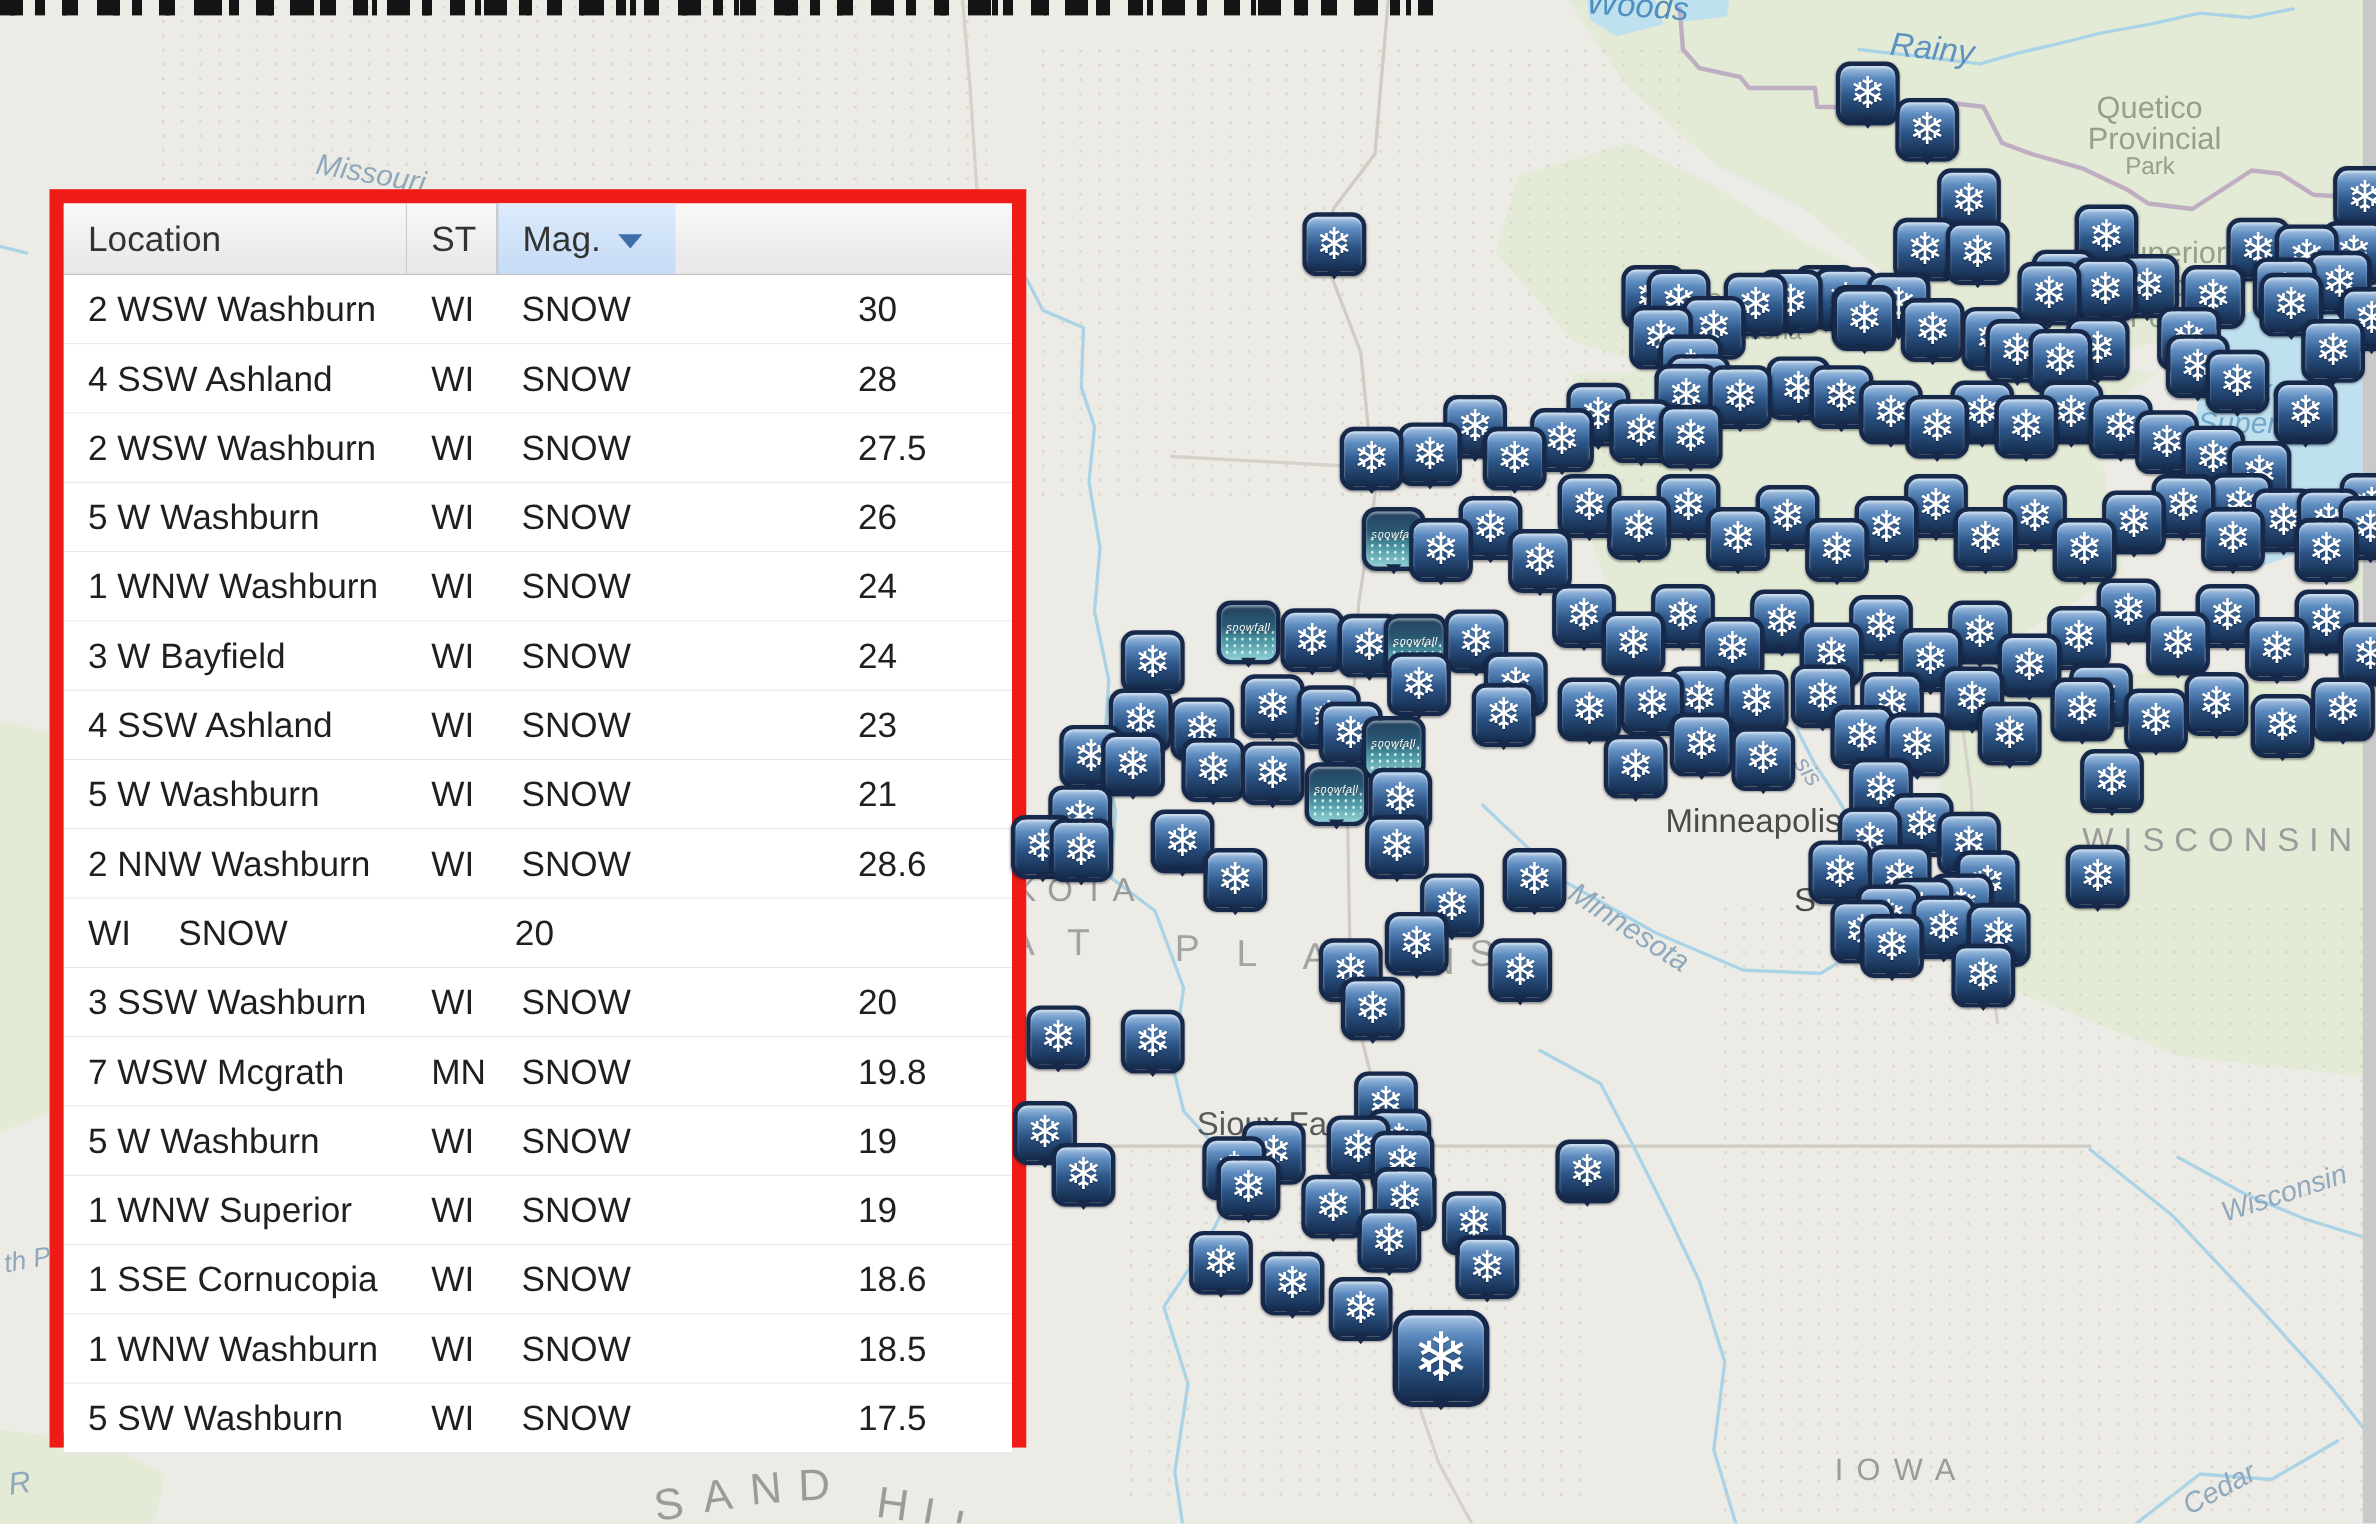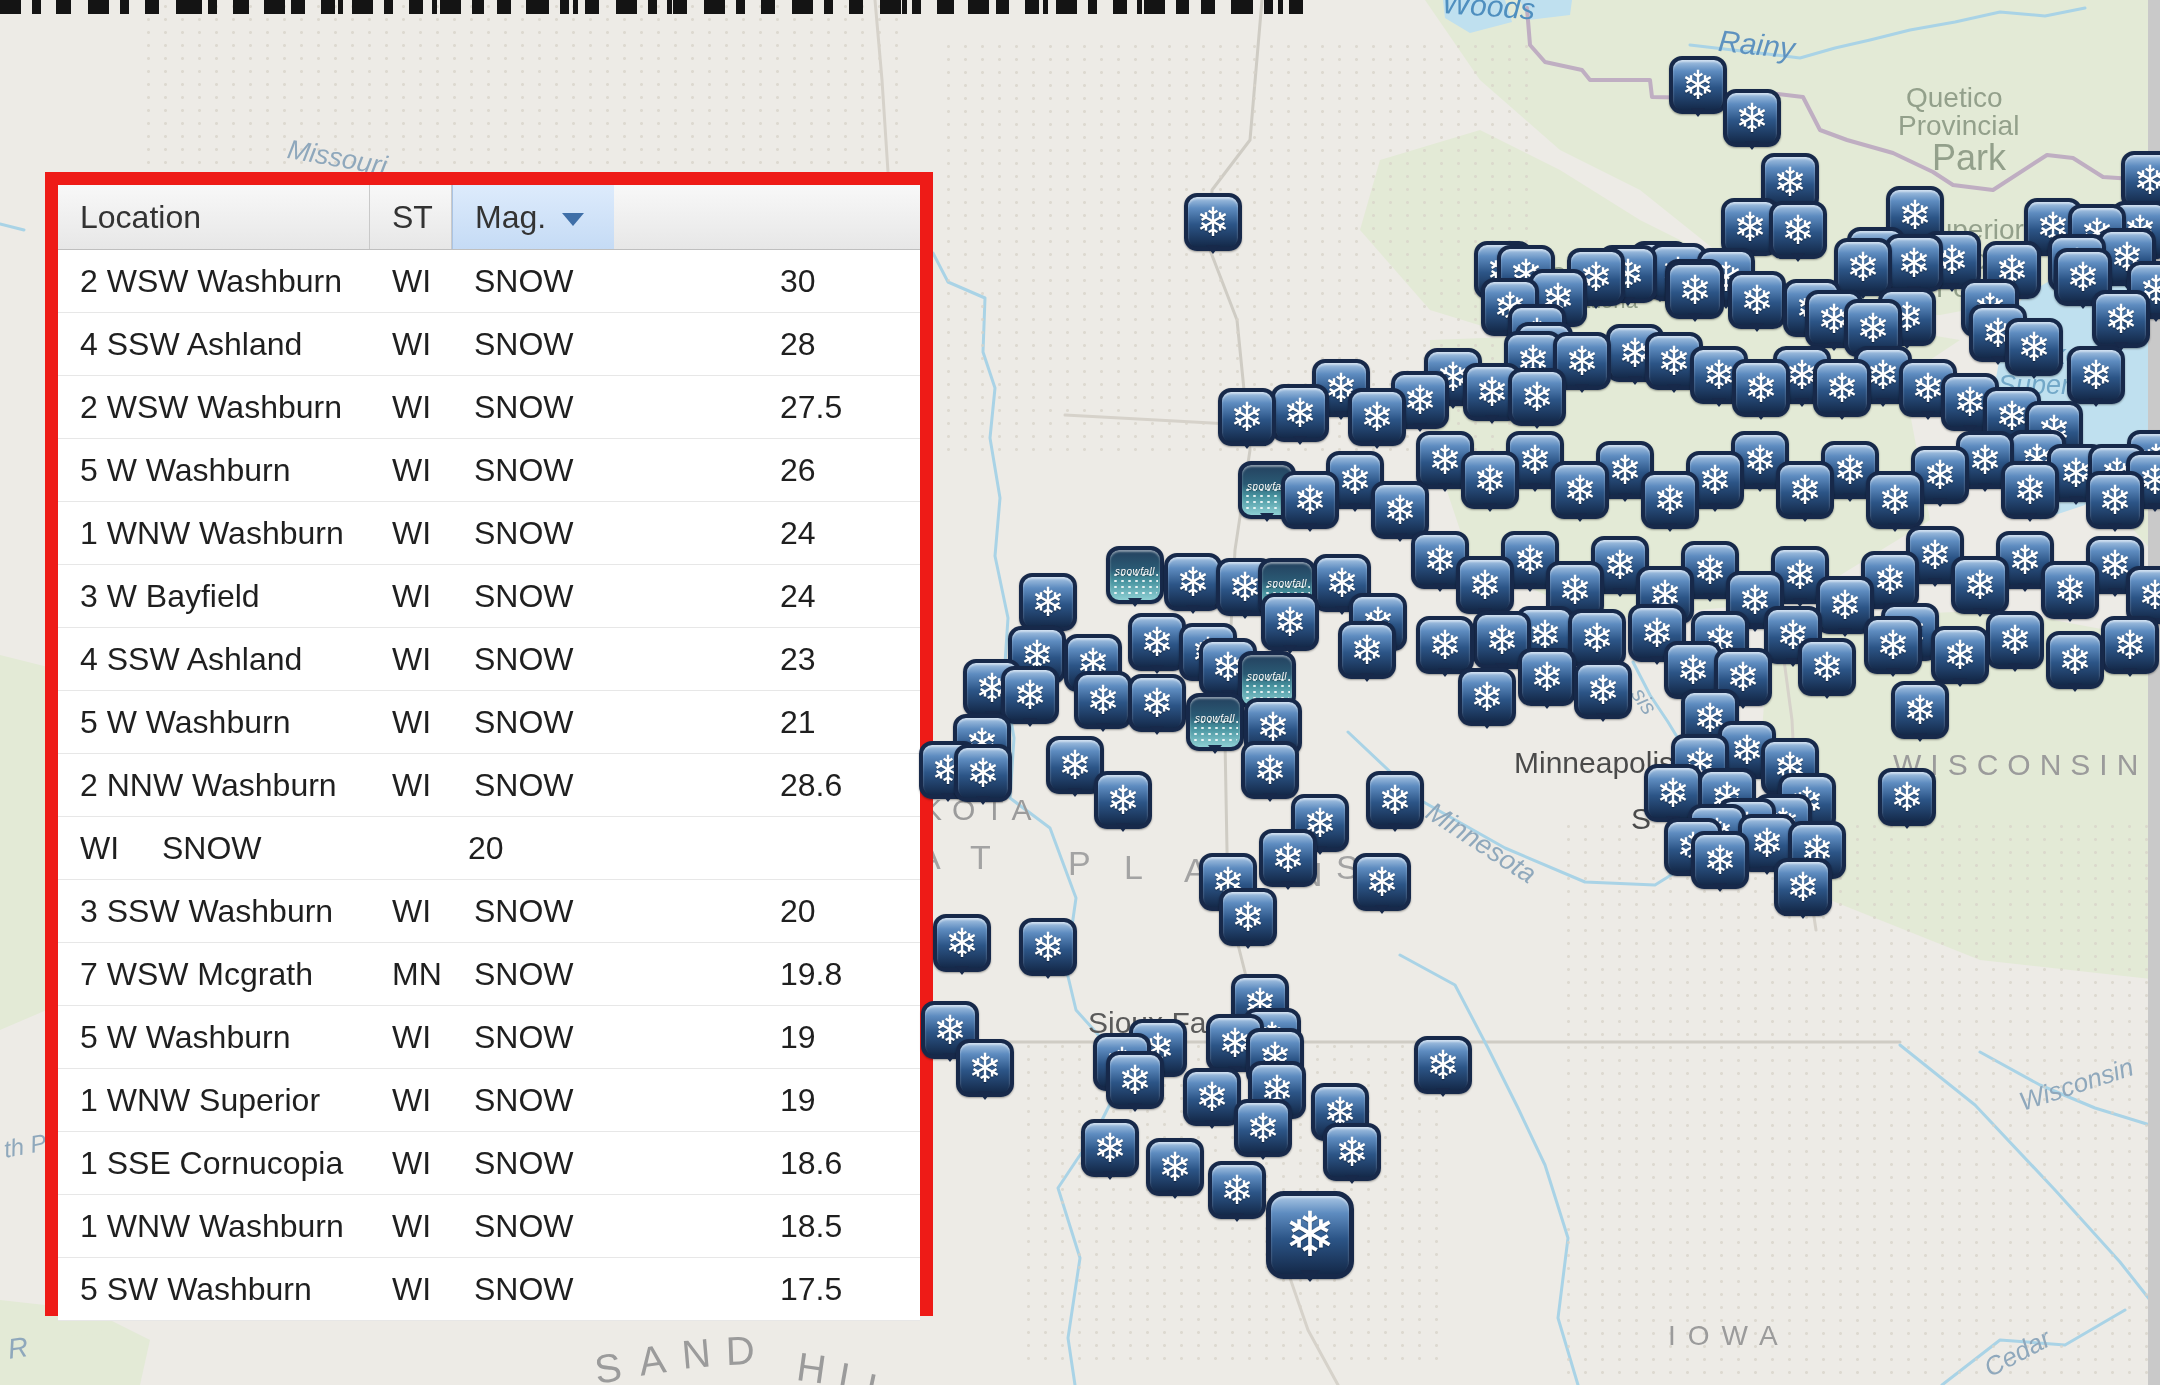--- a/index.html
+++ b/index.html
@@ -97,29 +97,29 @@
   <div class="speck" style="left:940px;top:40px;width:600px;height:420px;"></div>
   <div class="speck" style="left:1560px;top:820px;width:600px;height:560px;"></div>
   <div class="speck" style="left:1020px;top:1040px;width:420px;height:330px;"></div>
 
   <div id="edge-strip"></div>
   <div id="labels-layer">
       <div class="maplabel it" style="left: 1443px; top: -12px; font-size: 30px; color: rgb(79, 143, 191); transform: rotate(4deg);">Woods</div>
       <div class="maplabel it" style="left: 1720px; top: 26px; font-size: 30px; color: rgb(94, 146, 191); transform: rotate(6deg);">Rainy</div>
       <div class="maplabel" style="left: 1906px; top: 84px; font-size: 28px; color: rgb(147, 160, 139);">Quetico</div>
       <div class="maplabel" style="left: 1898px; top: 112px; font-size: 28px; color: rgb(147, 160, 139);">Provincial</div>
-      <div class="maplabel" style="left: 1932px; top: 140px; font-size: 36px; color: rgb(147, 160, 139);">Park</div>
+      <div class="maplabel" style="left: 1932px; top: 140px; font-size: 22px; color: rgb(147, 160, 139);">Park</div>
       <div class="maplabel" style="left: 1918px; top: 216px; font-size: 28px; color: rgb(147, 160, 139);">Superior</div>
       <div class="maplabel" style="left: 1922px; top: 246px; font-size: 28px; color: rgb(147, 160, 139);">National</div>
       <div class="maplabel" style="left: 1936px; top: 274px; font-size: 28px; color: rgb(147, 160, 139);">Forest</div>
       <div class="maplabel" style="left: 1550px; top: 264px; font-size: 22px; color: rgb(147, 160, 139);">Chippe</div>
       <div class="maplabel" style="left: 1562px; top: 290px; font-size: 22px; color: rgb(147, 160, 139);">Nationa</div>
       <div class="maplabel it" style="left: 2022px; top: 342px; font-size: 27px; color: rgb(115, 168, 200);">Lake</div>
       <div class="maplabel it" style="left: 1998px; top: 372px; font-size: 27px; color: rgb(115, 168, 200);">Superior</div>
-      <div class="maplabel" style="left: 1514px; top: 748px; font-size: 30px; color: rgb(74, 74, 74);">Minneapolis</div>
+      <div class="maplabel" style="left: 1514px; top: 732px; font-size: 30px; color: rgb(74, 74, 74);">Minneapolis</div>
       <div class="maplabel" style="left: 1631px; top: 804px; font-size: 30px; color: rgb(74, 74, 74);">S</div>
       <div class="maplabel it" style="left: 1436px; top: 798px; font-size: 27px; color: rgb(143, 168, 188); transform: rotate(33deg);">Minnesota</div>
       <div class="maplabel" style="left: 1893px; top: 750px; font-size: 30px; color: rgb(155, 155, 155); letter-spacing: 9px;">WISCONSIN</div>
       <div class="maplabel" style="left: 922px; top: 795px; font-size: 30px; color: rgb(155, 155, 155); letter-spacing: 10px;">KOTA</div>
       <div class="maplabel" style="left: 918px; top: 840px; font-size: 34px; color: rgb(163, 163, 163);">A</div>
       <div class="maplabel" style="left: 970px; top: 840px; font-size: 34px; color: rgb(163, 163, 163);">T</div>
       <div class="maplabel" style="left: 1068px; top: 846px; font-size: 34px; color: rgb(163, 163, 163);">P</div>
       <div class="maplabel" style="left: 1124px; top: 850px; font-size: 34px; color: rgb(163, 163, 163);">L</div>
       <div class="maplabel" style="left: 1184px; top: 853px; font-size: 34px; color: rgb(163, 163, 163);">A</div>
       <div class="maplabel" style="left: 1298px; top: 857px; font-size: 34px; color: rgb(163, 163, 163);">N</div>

